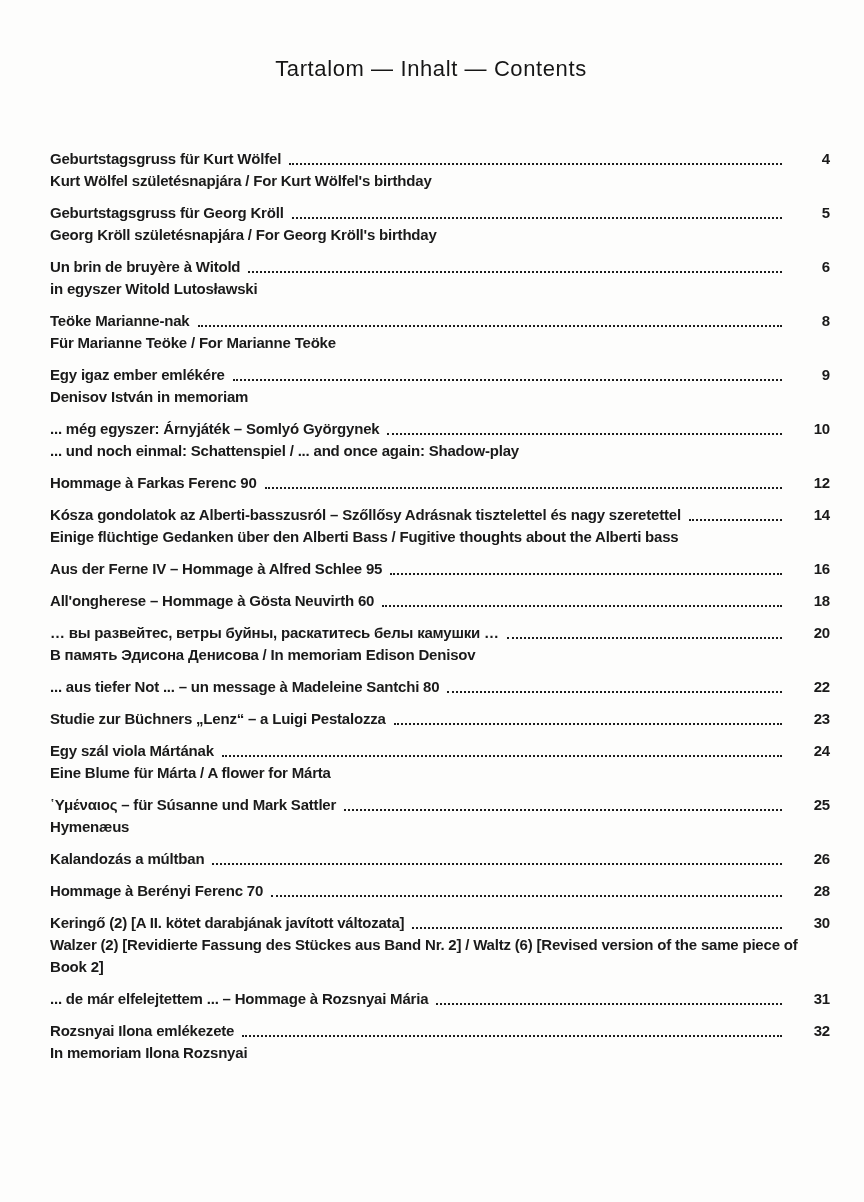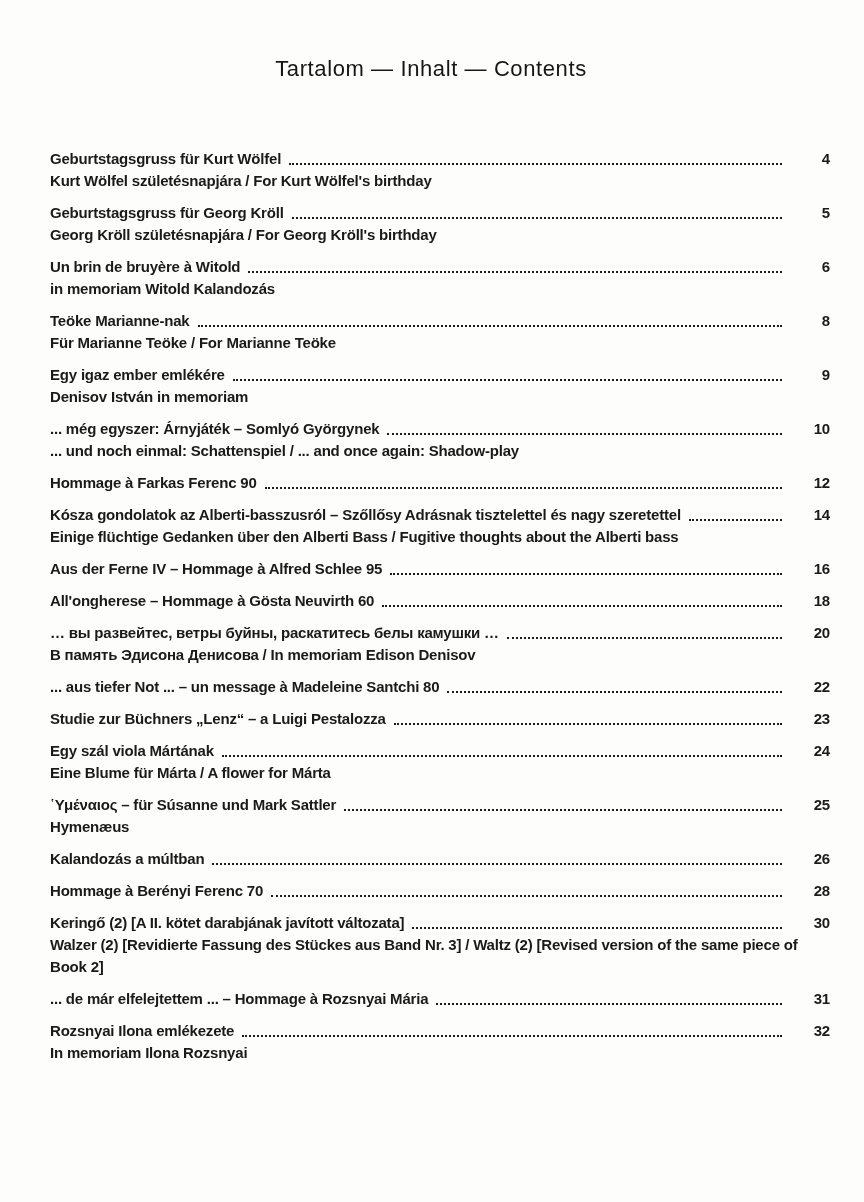--- a/index.html
+++ b/index.html
@@ -87,21 +87,21 @@
       </div>
       <div class="sub">Georg Kröll születésnapjára / For Georg Kröll's birthday</div>
     </div>
 
     <div class="entry">
       <div class="row">
         <span class="t">Un brin de bruyère à Witold</span>
         <span class="dots"></span>
         <span class="pg">6</span>
       </div>
-      <div class="sub">in memoriam Witold Kalandozás</div>
+      <div class="sub">in egyszer Witold Lutosławski</div>
     </div>
 
     <div class="entry">
       <div class="row">
         <span class="t">Teöke Marianne-nak</span>
         <span class="dots"></span>
         <span class="pg">8</span>
       </div>
       <div class="sub">Für Marianne Teöke / For Marianne Teöke</div>
     </div>
@@ -221,21 +221,21 @@
       </div>
 
     </div>
 
     <div class="entry">
       <div class="row">
         <span class="t">Keringő (2) [A II. kötet darabjának javított változata]</span>
         <span class="dots"></span>
         <span class="pg">30</span>
       </div>
-      <div class="sub">Walzer (2) [Revidierte Fassung des Stückes aus Band Nr. 3] / Waltz (2) [Revised version of the same piece of Book 2]</div>
+      <div class="sub">Walzer (2) [Revidierte Fassung des Stückes aus Band Nr. 2] / Waltz (6) [Revised version of the same piece of Book 2]</div>
     </div>
 
     <div class="entry">
       <div class="row">
         <span class="t">... de már elfelejtettem ... – Hommage à Rozsnyai Mária</span>
         <span class="dots"></span>
         <span class="pg">31</span>
       </div>
 
     </div>

